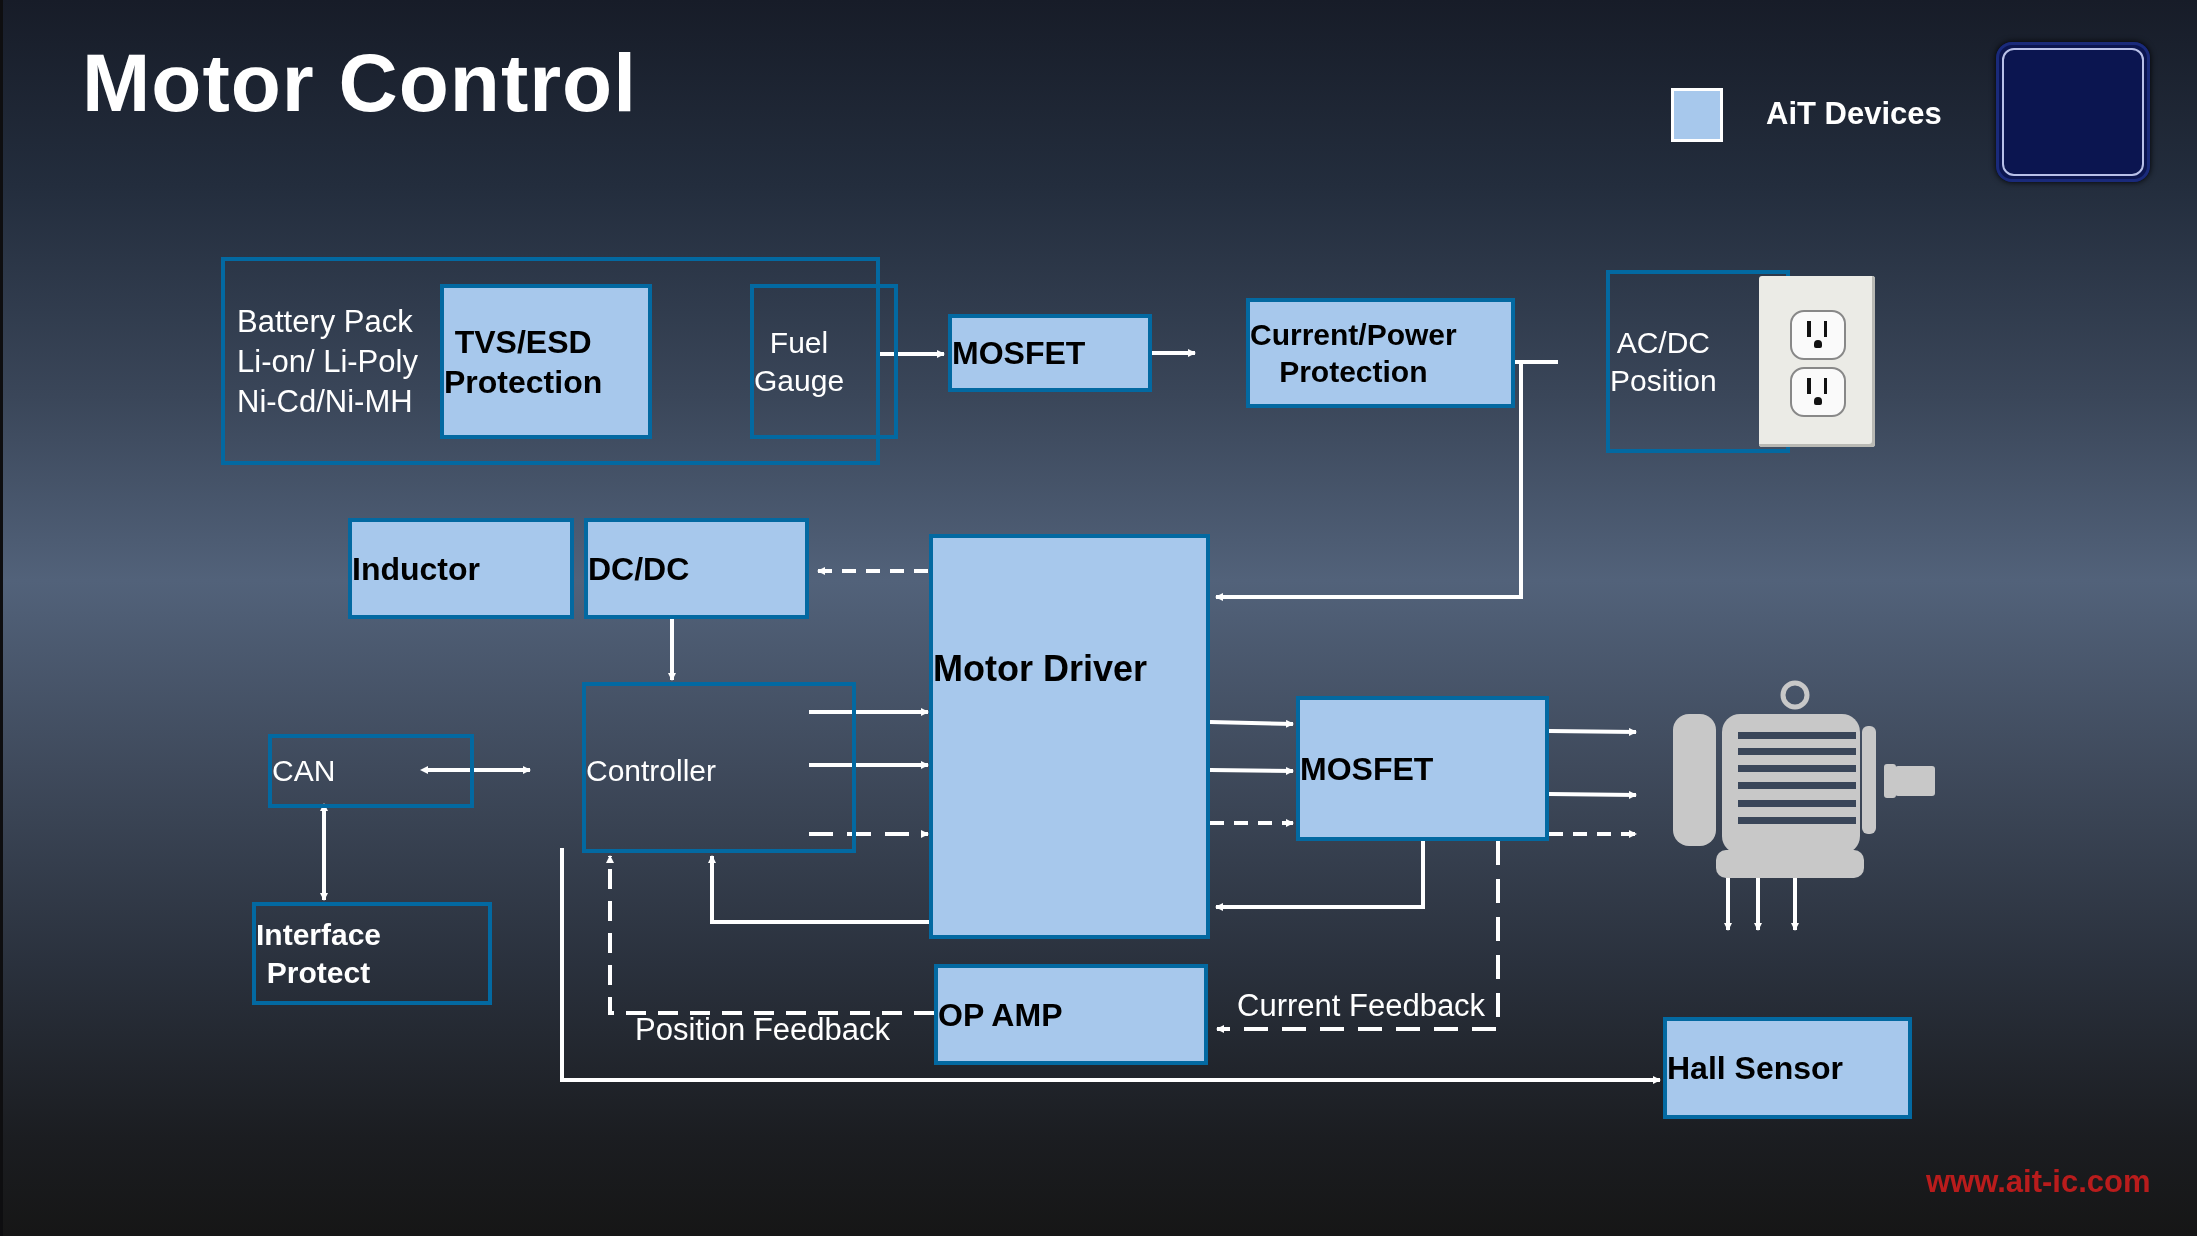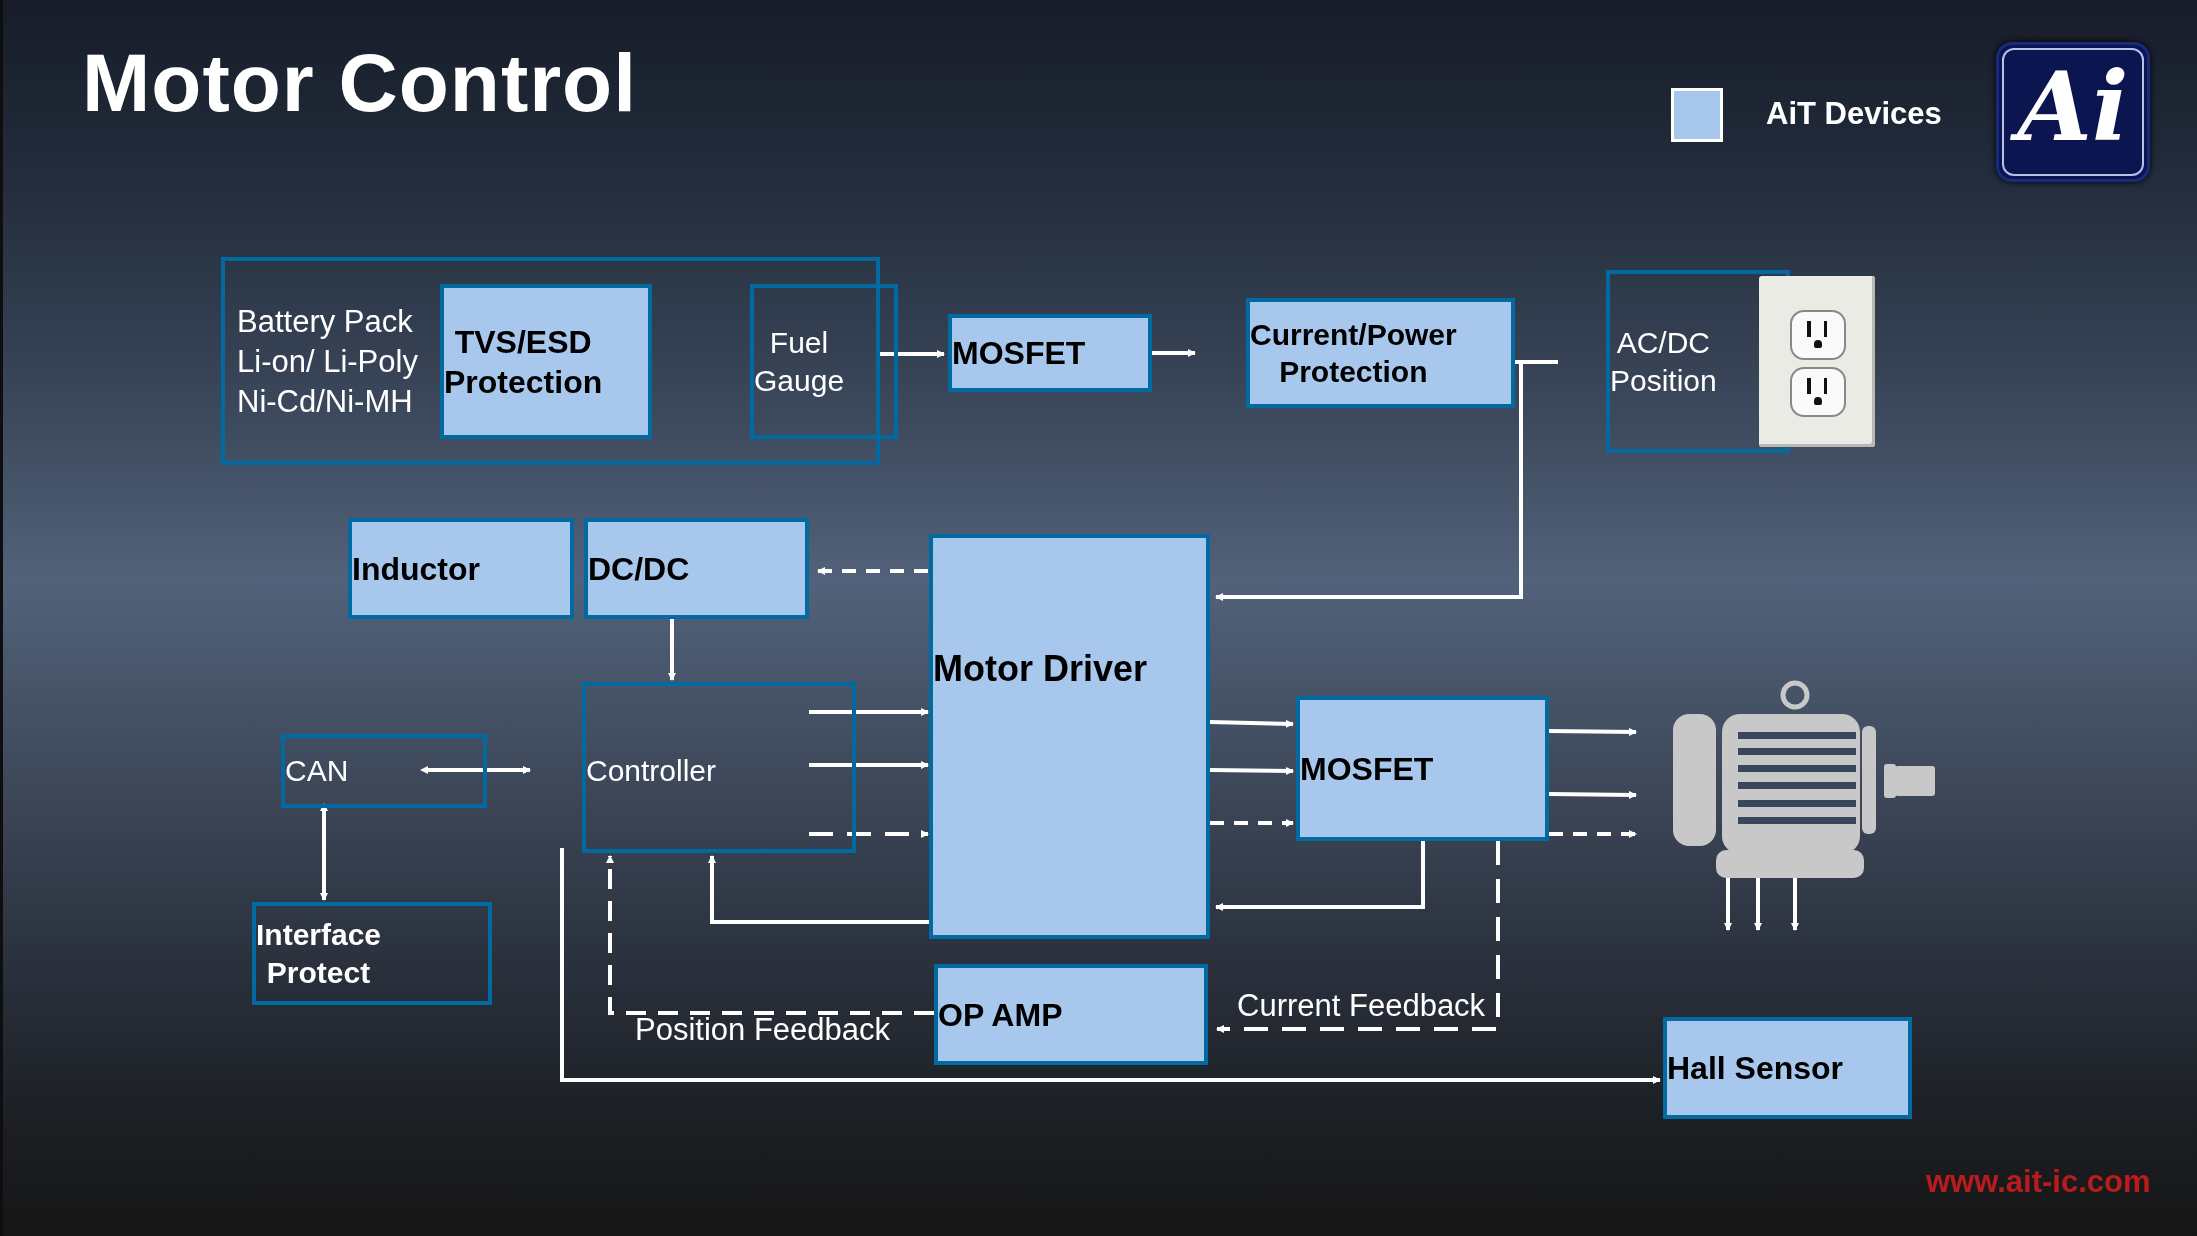--- a/index.html
+++ b/index.html
@@ -38,21 +38,20 @@
 
 <div class="leftstrip"></div>
 
 <div class="title">Motor Control</div>
 
 <div class="legend-swatch"></div>
 <div class="legend-label">AiT Devices</div>
 
 <div class="logo">
   <div class="logo-inner"></div>
-  <div class="logo-text">Ai</div>
 </div>
 
 <svg class="wires" width="2197" height="1236">
   <defs>
     <marker id="ah" markerWidth="8" markerHeight="8" refX="7" refY="4" orient="auto" markerUnits="userSpaceOnUse">
       <path d="M0,0 L8,4 L0,8 z" fill="#fff"></path>
     </marker>
     <marker id="ahs" markerWidth="8" markerHeight="8" refX="1" refY="4" orient="auto-start-reverse" markerUnits="userSpaceOnUse">
       <path d="M0,0 L8,4 L0,8 z" fill="#fff"></path>
     </marker>
@@ -168,21 +167,21 @@
 </div>
 
 <div class="box dev t36" style="left:929px;top:534px;width:281px;height:405px;align-items:flex-start;padding-top:108px;">
   <span>Motor Driver</span>
 </div>
 
 <div class="box plain t31 t30" style="left:534px;top:682px;width:274px;height:171px;align-items:flex-start;padding-top:66px;padding-right:10px;">
   <span>Controller</span>
 </div>
 
-<div class="box plain t31 t30" style="left:233px;top:734px;width:206px;height:74px;">
+<div class="box plain t31 t30" style="left:220px;top:734px;width:206px;height:74px;">
   <span>CAN</span>
 </div>
 <div class="box plain t30" style="left:204px;top:902px;width:240px;height:103px;font-weight:bold;">
   <span>Interface
 Protect</span>
 </div>
 
 <div class="box dev t32" style="left:1296px;top:696px;width:253px;height:145px;">
   <span>MOSFET</span>
 </div>

